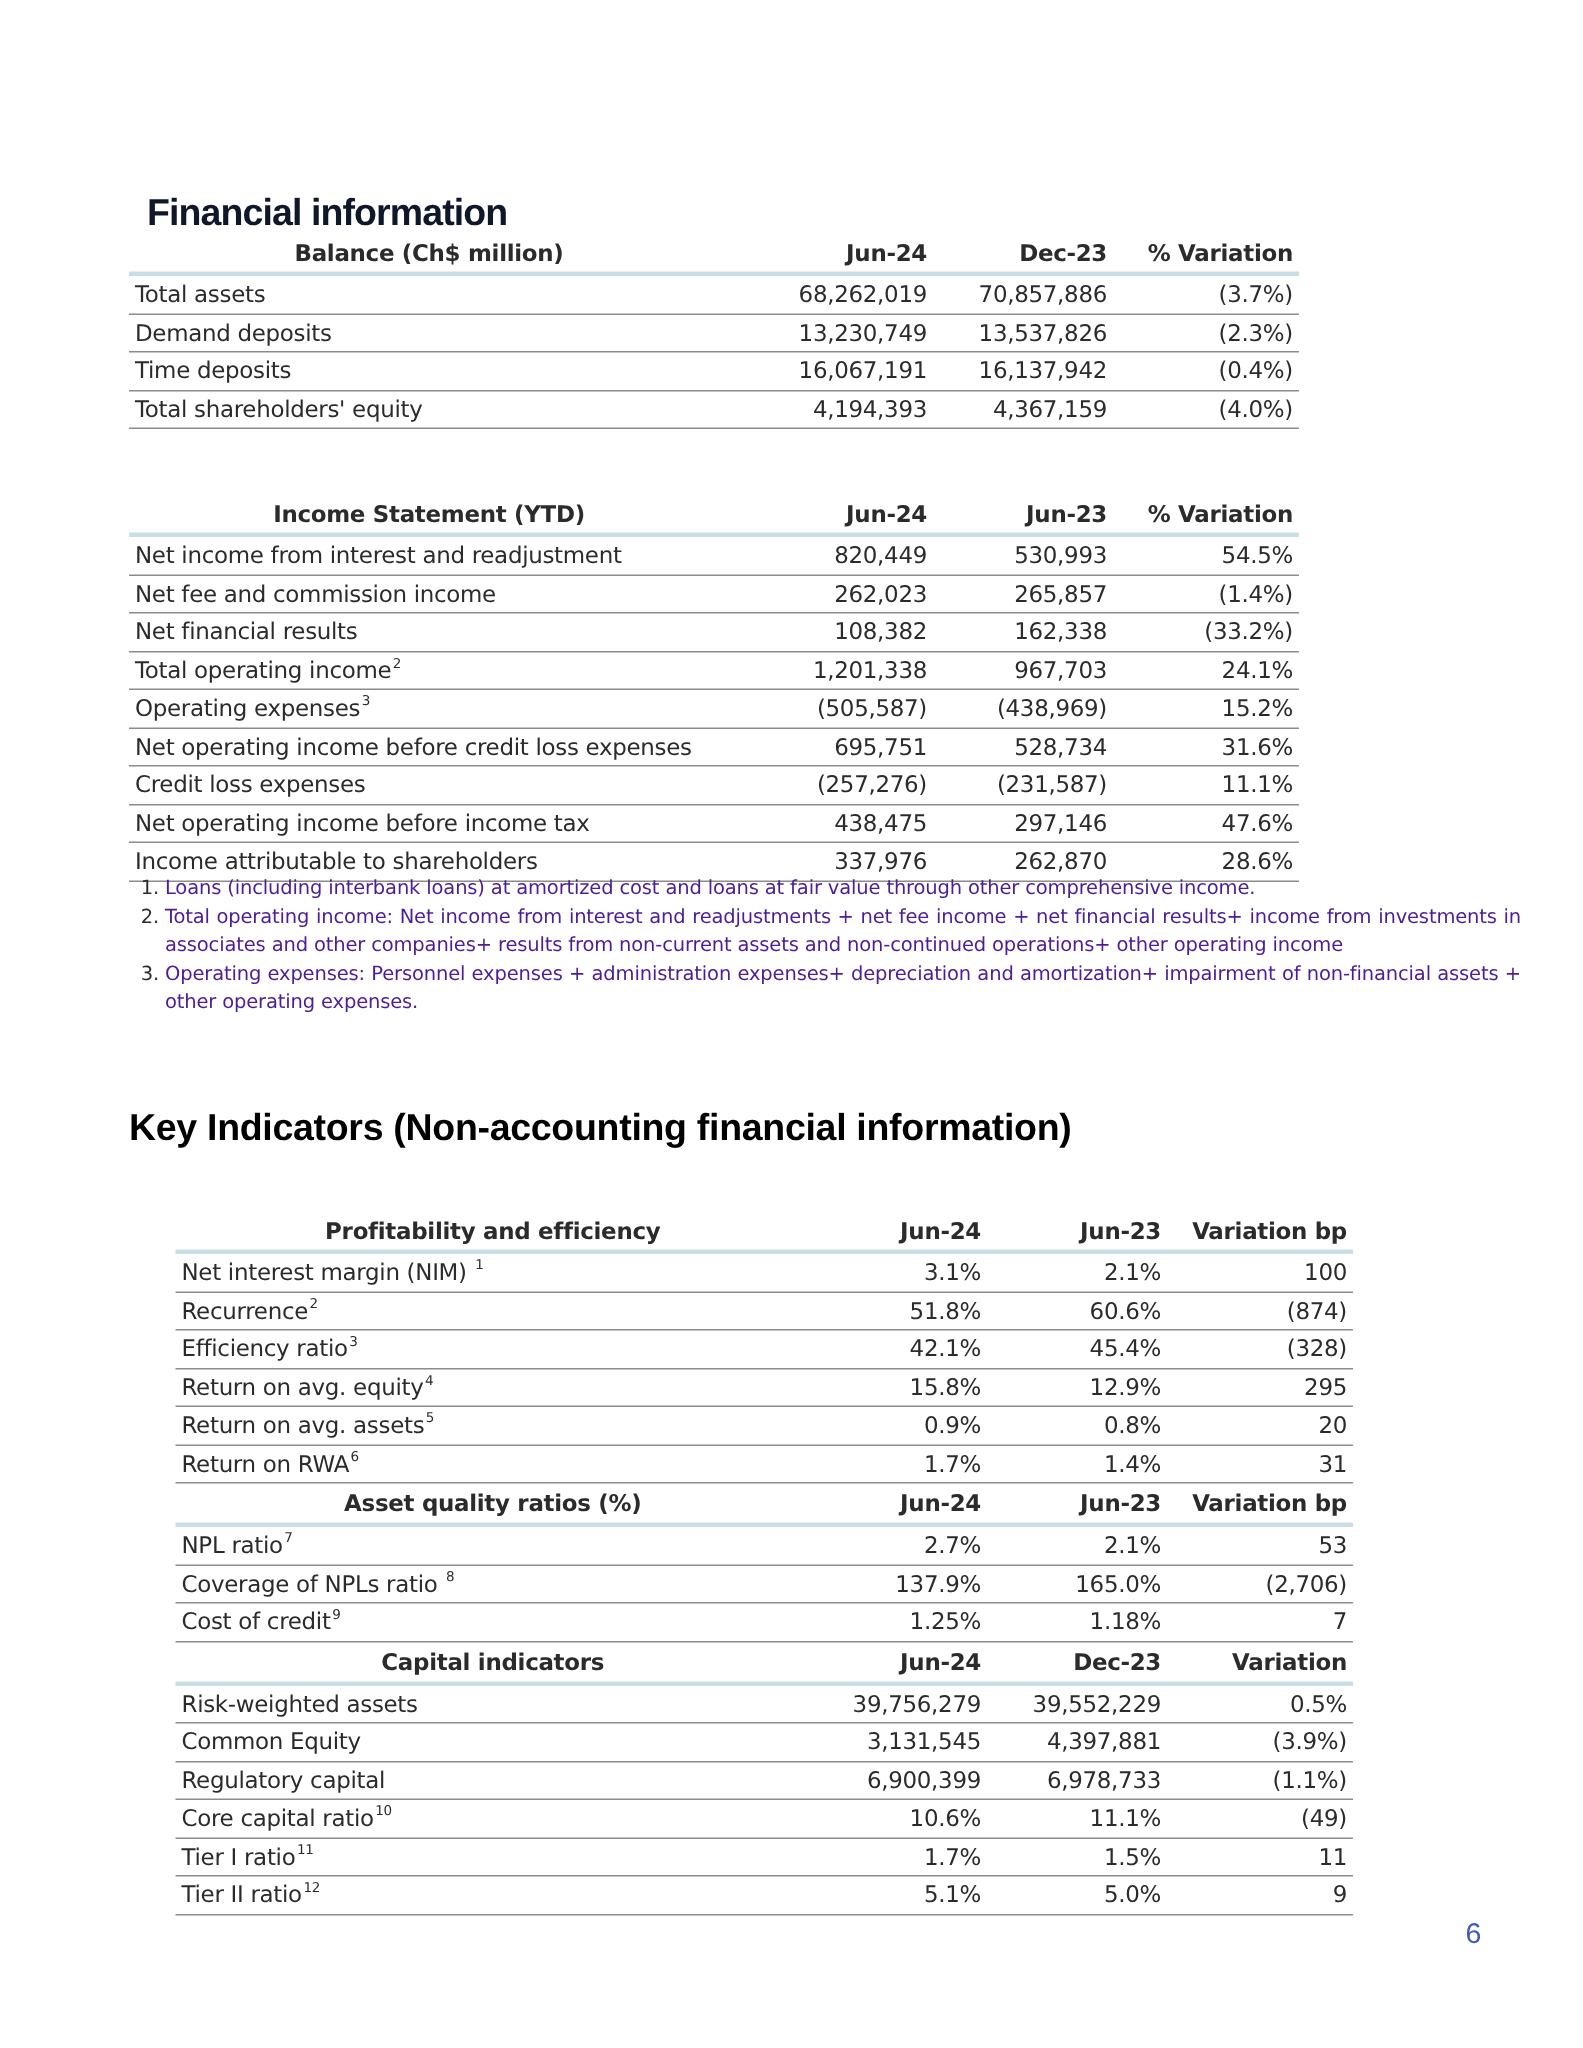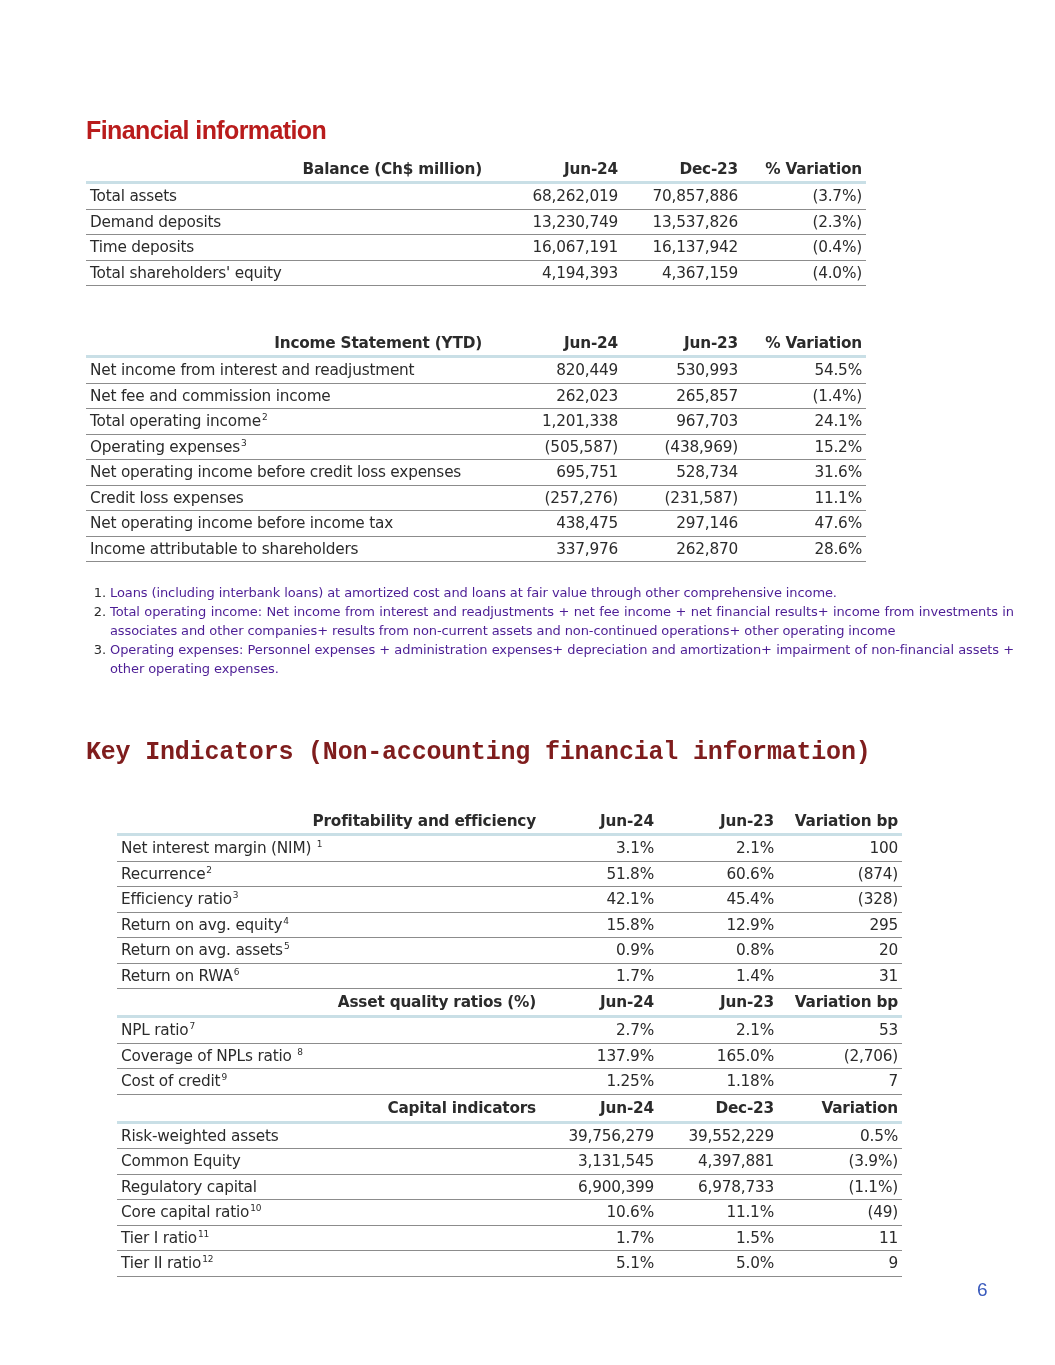--- a/index.html
+++ b/index.html
@@ -4,36 +4,36 @@
 <style>
   html, body { margin: 0; padding: 0; background: #ffffff; }
   body {
     width: 1055px; height: 1365px; position: relative; overflow: hidden;
     font-family: "DejaVu Sans", "Liberation Sans", sans-serif;
     color: #2b2b2b;
   }
   .title1 {
     position: absolute; left: 86px; top: 116px;
     font-family: "Liberation Sans", sans-serif; font-weight: bold;
-    font-size: 25px; color: #b91c1c; letter-spacing: -0.6px; margin: 0;
+    font-size: 25px; color: #0f172a; letter-spacing: -0.6px; margin: 12px;
   }
   .title2 {
     position: absolute; left: 86px; top: 738px;
-    font-family: Liberation Mono, monospace;
-    font-size: 25px; color: #7f1d1d; margin: 0; letter-spacing: -0.2px;
+    font-family: Liberation Sans, sans-serif;
+    font-size: 25px; color: #000000; margin: 0; letter-spacing: -0.2px;
   }
   table.fin {
     position: absolute; border-collapse: collapse;
     font-size: 15.3px; letter-spacing: -0.2px;
   }
   table.fin td, table.fin th {
     padding: 0 4px; height: 24.5px; line-height: 24px; white-space: nowrap;
   }
   table.fin th { font-weight: bold; text-align: right; color: #2b2b2b; }
-  table.fin th.lbl { text-align: right; }
+  table.fin th.lbl { text-align: center; }
   table.fin tr.head th { border-bottom: 3px solid #c9dfe6; height: 22px; }
   table.fin tr.row td { border-bottom: 1px solid #8c8c8c; }
   table.fin td.num { text-align: right; }
   table.fin td.lbl { text-align: left; }
   sup { font-size: 9px; vertical-align: top; position: relative; top: -4px; margin-left: 1px; }
 
   #t-balance { left: 86px; top: 157px; width: 780px; }
   #t-income  { left: 86px; top: 331px; width: 780px; }
   #t-balance col.c1, #t-income col.c1 { width: 400px; }
   #t-balance col.c2, #t-income col.c2 { width: 136px; }
@@ -130,20 +130,26 @@
         <td class="num">530,993</td>
         <td class="num">54.5%</td>
       </tr>
       <tr class="row">
         <td class="lbl"><span>Net fee and commission income</span></td>
         <td class="num">262,023</td>
         <td class="num">265,857</td>
         <td class="num">(1.4%)</td>
       </tr>
       <tr class="row">
+        <td class="lbl"><span>Net financial results</span></td>
+        <td class="num">108,382</td>
+        <td class="num">162,338</td>
+        <td class="num">(33.2%)</td>
+      </tr>
+      <tr class="row">
         <td class="lbl"><span>Total operating income</span><sup>2</sup></td>
         <td class="num">1,201,338</td>
         <td class="num">967,703</td>
         <td class="num">24.1%</td>
       </tr>
       <tr class="row">
         <td class="lbl"><span>Operating expenses</span><sup>3</sup></td>
         <td class="num">(505,587)</td>
         <td class="num">(438,969)</td>
         <td class="num">15.2%</td>

